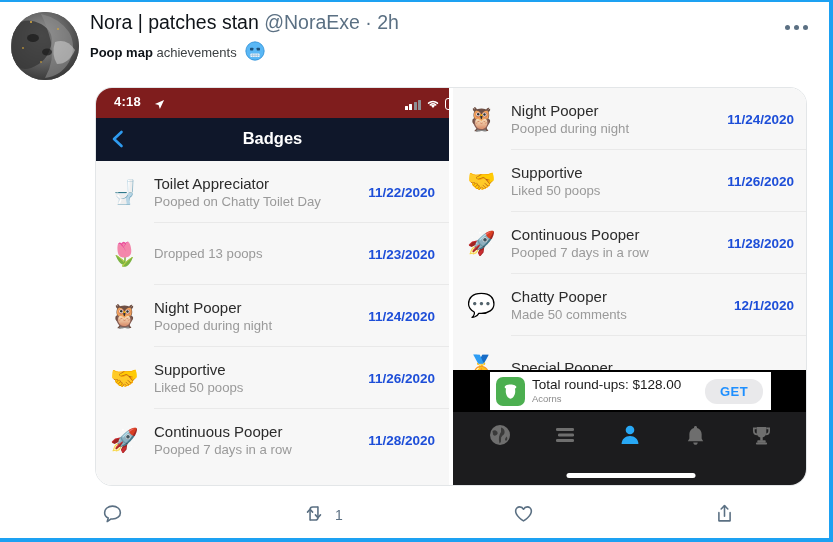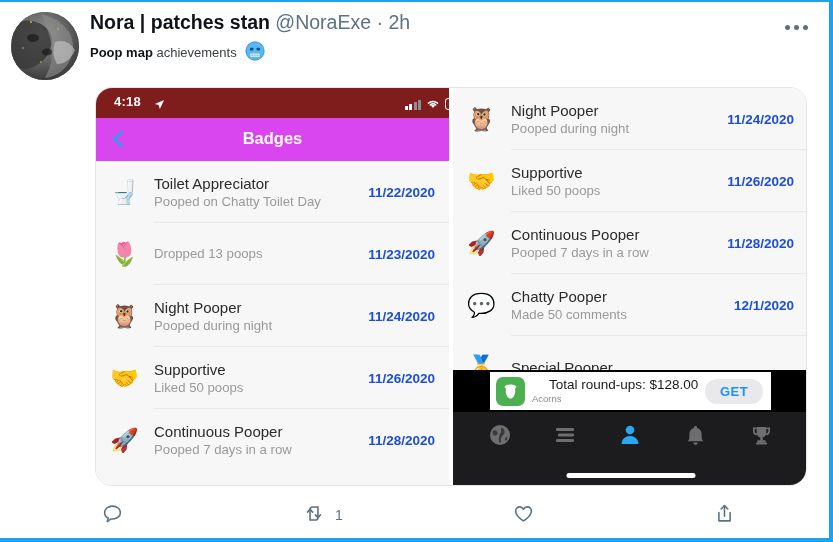--- a/index.html
+++ b/index.html
@@ -43,21 +43,21 @@
 
   #tweet-namerow {
     position: absolute;
     left: 90px; top: 8px;
     width: 640px;
     font-size: 19.5px;
     line-height: 25px;
     color: #0f1419;
     white-space: nowrap;
   }
-  .nm-bold { font-weight: bold; color: #0f1419; }
+  .nm-bold { font-weight: normal; color: #0f1419; }
   .nm-grey { color: #5b7083; font-weight: normal; }
 
   #tweet-textrow {
     position: absolute;
     left: 90px; top: 38px;
     width: 640px;
     font-size: 13px;
     line-height: 26px;
     color: #0f1419;
     white-space: nowrap;
@@ -160,21 +160,21 @@
     background: #ffffff;
     border-radius: 0 1.5px 1.5px 0;
   }
   .battery-fill { height: 100%; width: 80%; background: #ffffff; border-radius: 1.5px; }
 
   
   #nav-bar {
     position: absolute;
     left: 0; top: 30px;
     width: 353px; height: 43px;
-    background: #d946ef;
+    background: #0f172a;
   }
   #nav-back {
     position: absolute;
     left: 12px; top: 11px;
     width: 20px; height: 20px;
     cursor: pointer;
   }
   #nav-title {
     position: absolute;
     left: 0; top: 11px;
@@ -261,21 +261,20 @@
     background: #4caf50;
     display: flex; align-items: center; justify-content: center;
     margin-right: 7px;
   }
   #ad-texts { flex: 1 1 auto; min-width: 0; }
   #ad-title {
     font-size: 13.5px;
     color: #1a1a1a;
     line-height: 16px;
     white-space: nowrap;
-    margin-left: 17px;
   }
   #ad-brand {
     font-size: 9.5px;
     color: #8a8a8a;
     line-height: 12px;
   }
   #ad-get {
     flex: 0 0 auto;
     background: #e9e9eb;
     color: #1e8fff;

